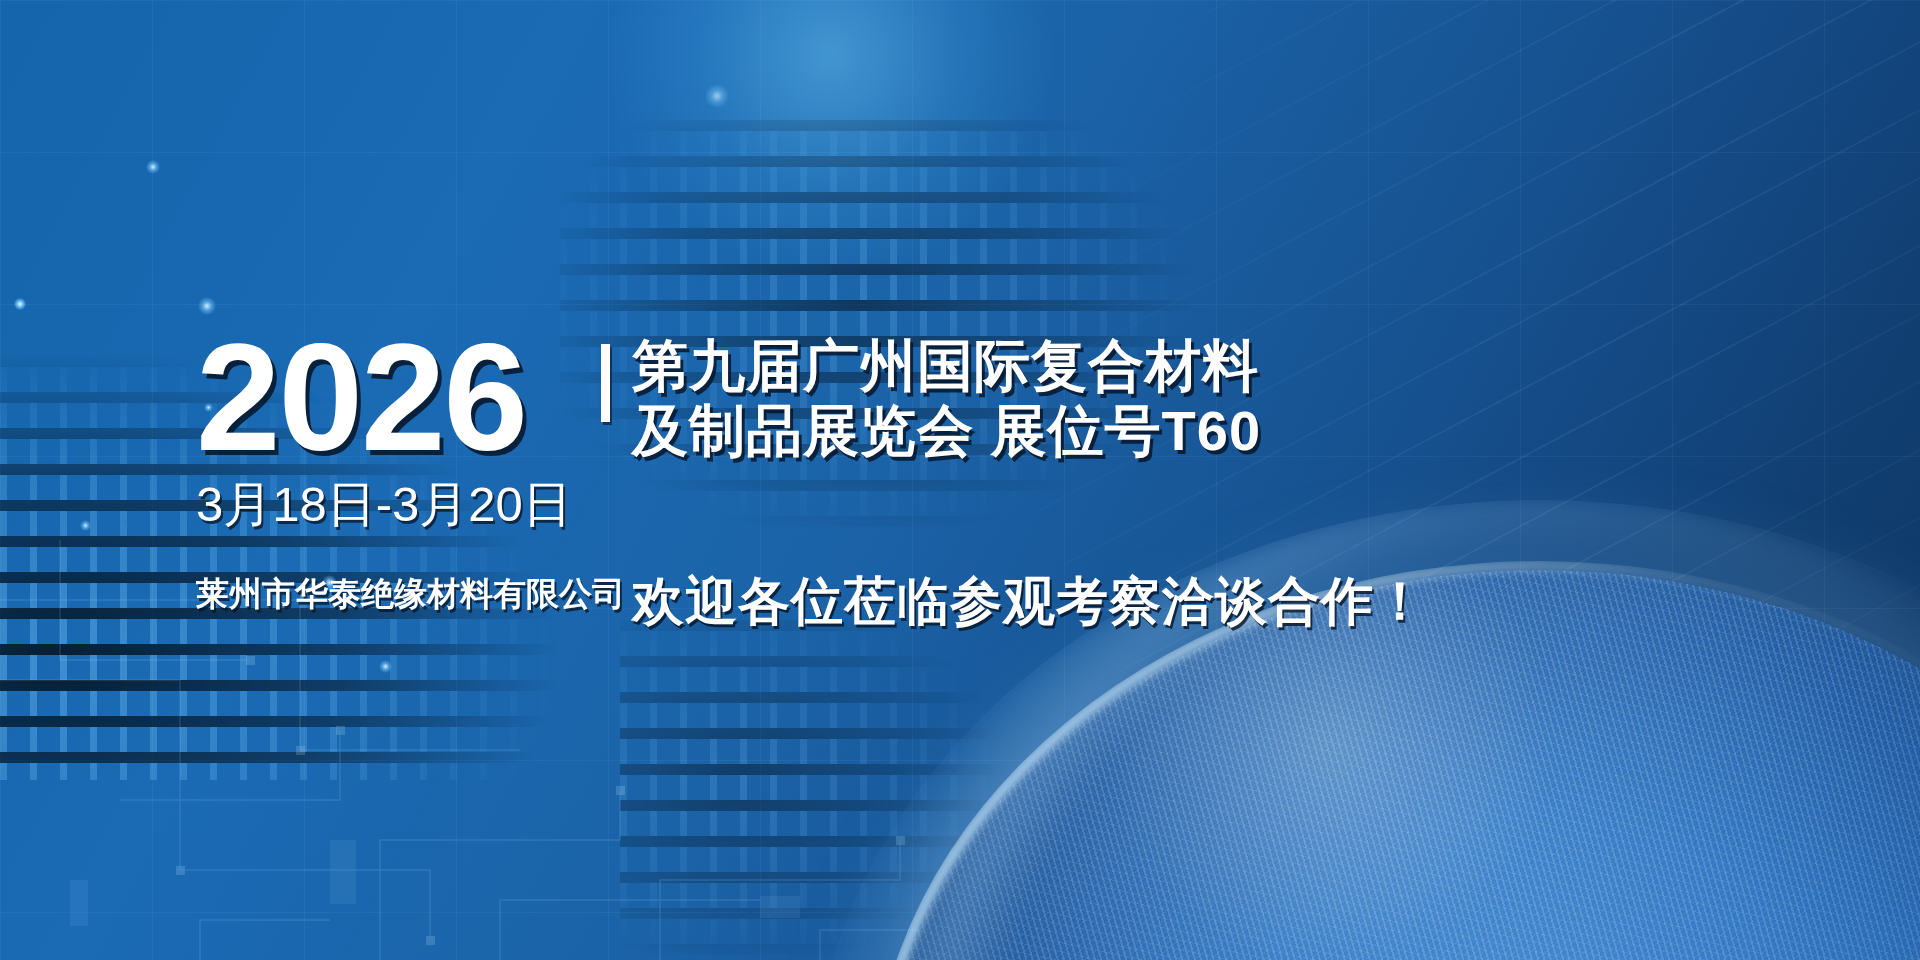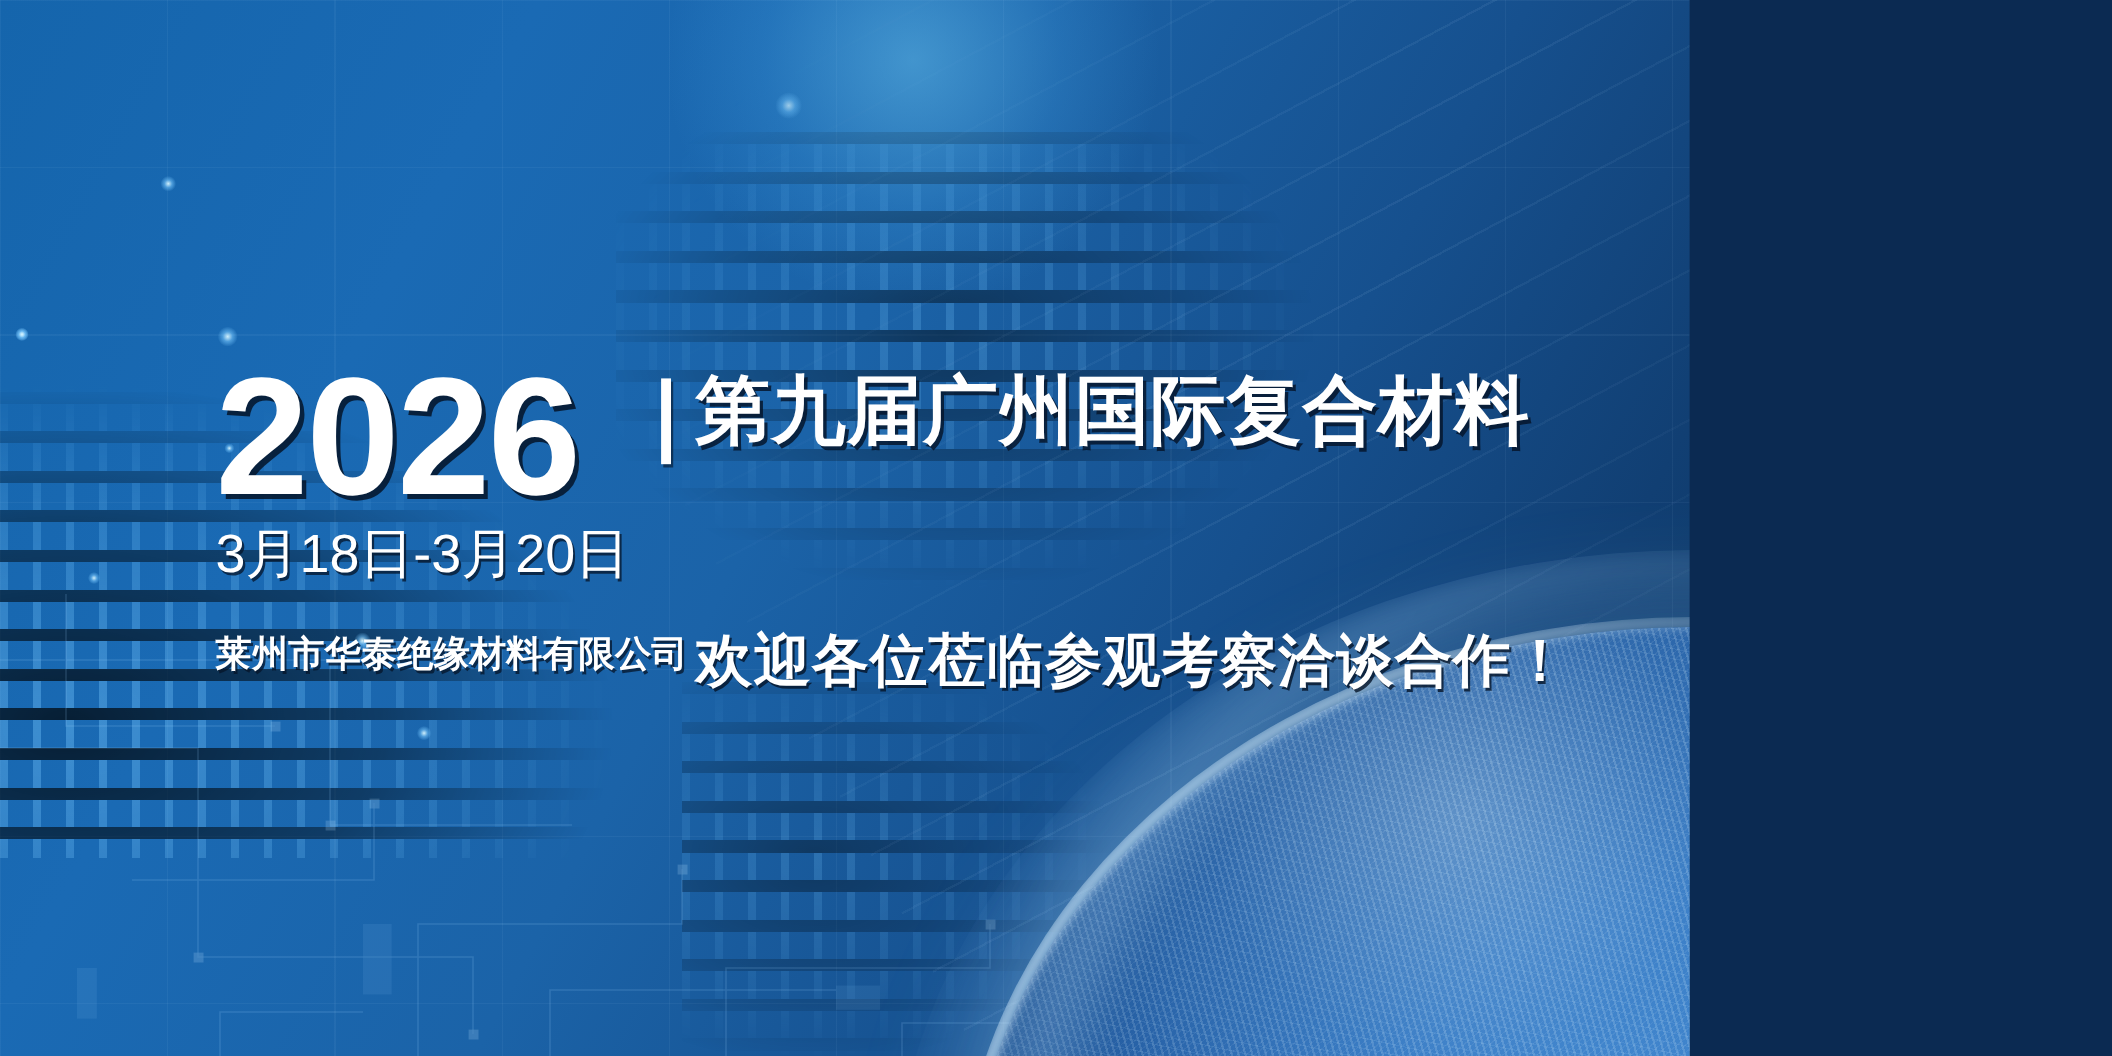--- a/index.html
+++ b/index.html
@@ -6,21 +6,21 @@
   * { margin:0; padding:0; box-sizing:border-box; }
   html, body {
     width:1920px; height:960px;
     overflow:hidden;
     background:#0b2a52;
     font-family:"Liberation Sans","DejaVu Sans",sans-serif;
   }
 
   .banner {
     position:relative;
-    width:1536px;
+    width:1920px;
     height:960px;
     overflow:hidden;
     background:
       radial-gradient(circle 520px at 1540px 960px, rgba(150,205,255,0.50) 0%, rgba(110,180,245,0.22) 38%, rgba(60,130,210,0.0) 72%),
       radial-gradient(circle 300px at 830px 55px, rgba(120,215,255,0.42) 0%, rgba(80,180,245,0.18) 45%, rgba(40,120,200,0) 75%),
       linear-gradient(118deg, #1565ac 0%, #1a6ab4 24%, #1b63a8 46%, #16508e 68%, #113f73 85%, #0d3560 100%);
   }
 
   
   .grid-lines {
@@ -193,21 +193,21 @@
     background:#ffffff;
     box-shadow:2px 3px 0 rgba(5,20,40,0.6);
   }
 
   .right-block {
     position:absolute;
     left:632px; top:334px;
     width:1200px;
   }
   .headline {
-    font-size:68px;
+    font-size:56px;
     line-height:1.16;
     font-weight:700;
     color:#ffffff;
     letter-spacing:1px;
     text-shadow:3px 4px 0 rgba(5,20,40,0.82);
     white-space:nowrap;
   }
   .welcome {
     position:absolute;
     left:632px; top:570px;
@@ -286,18 +286,19 @@
       <div class="year">2026</div>
       <div class="dates">3月18日-3月20日</div>
     </div>
 
     <div class="company">莱州市华泰绝缘材料有限公司</div>
 
     <div class="divider"></div>
 
     <div class="right-block">
       <div class="headline">第九届广州国际复合材料</div>
+      <div class="headline">及制品展览会 展位号T60</div>
     </div>
 
     <div class="welcome">欢迎各位莅临参观考察洽谈合作！</div>
 
   </div>
 </div>
 
 </body></html>

